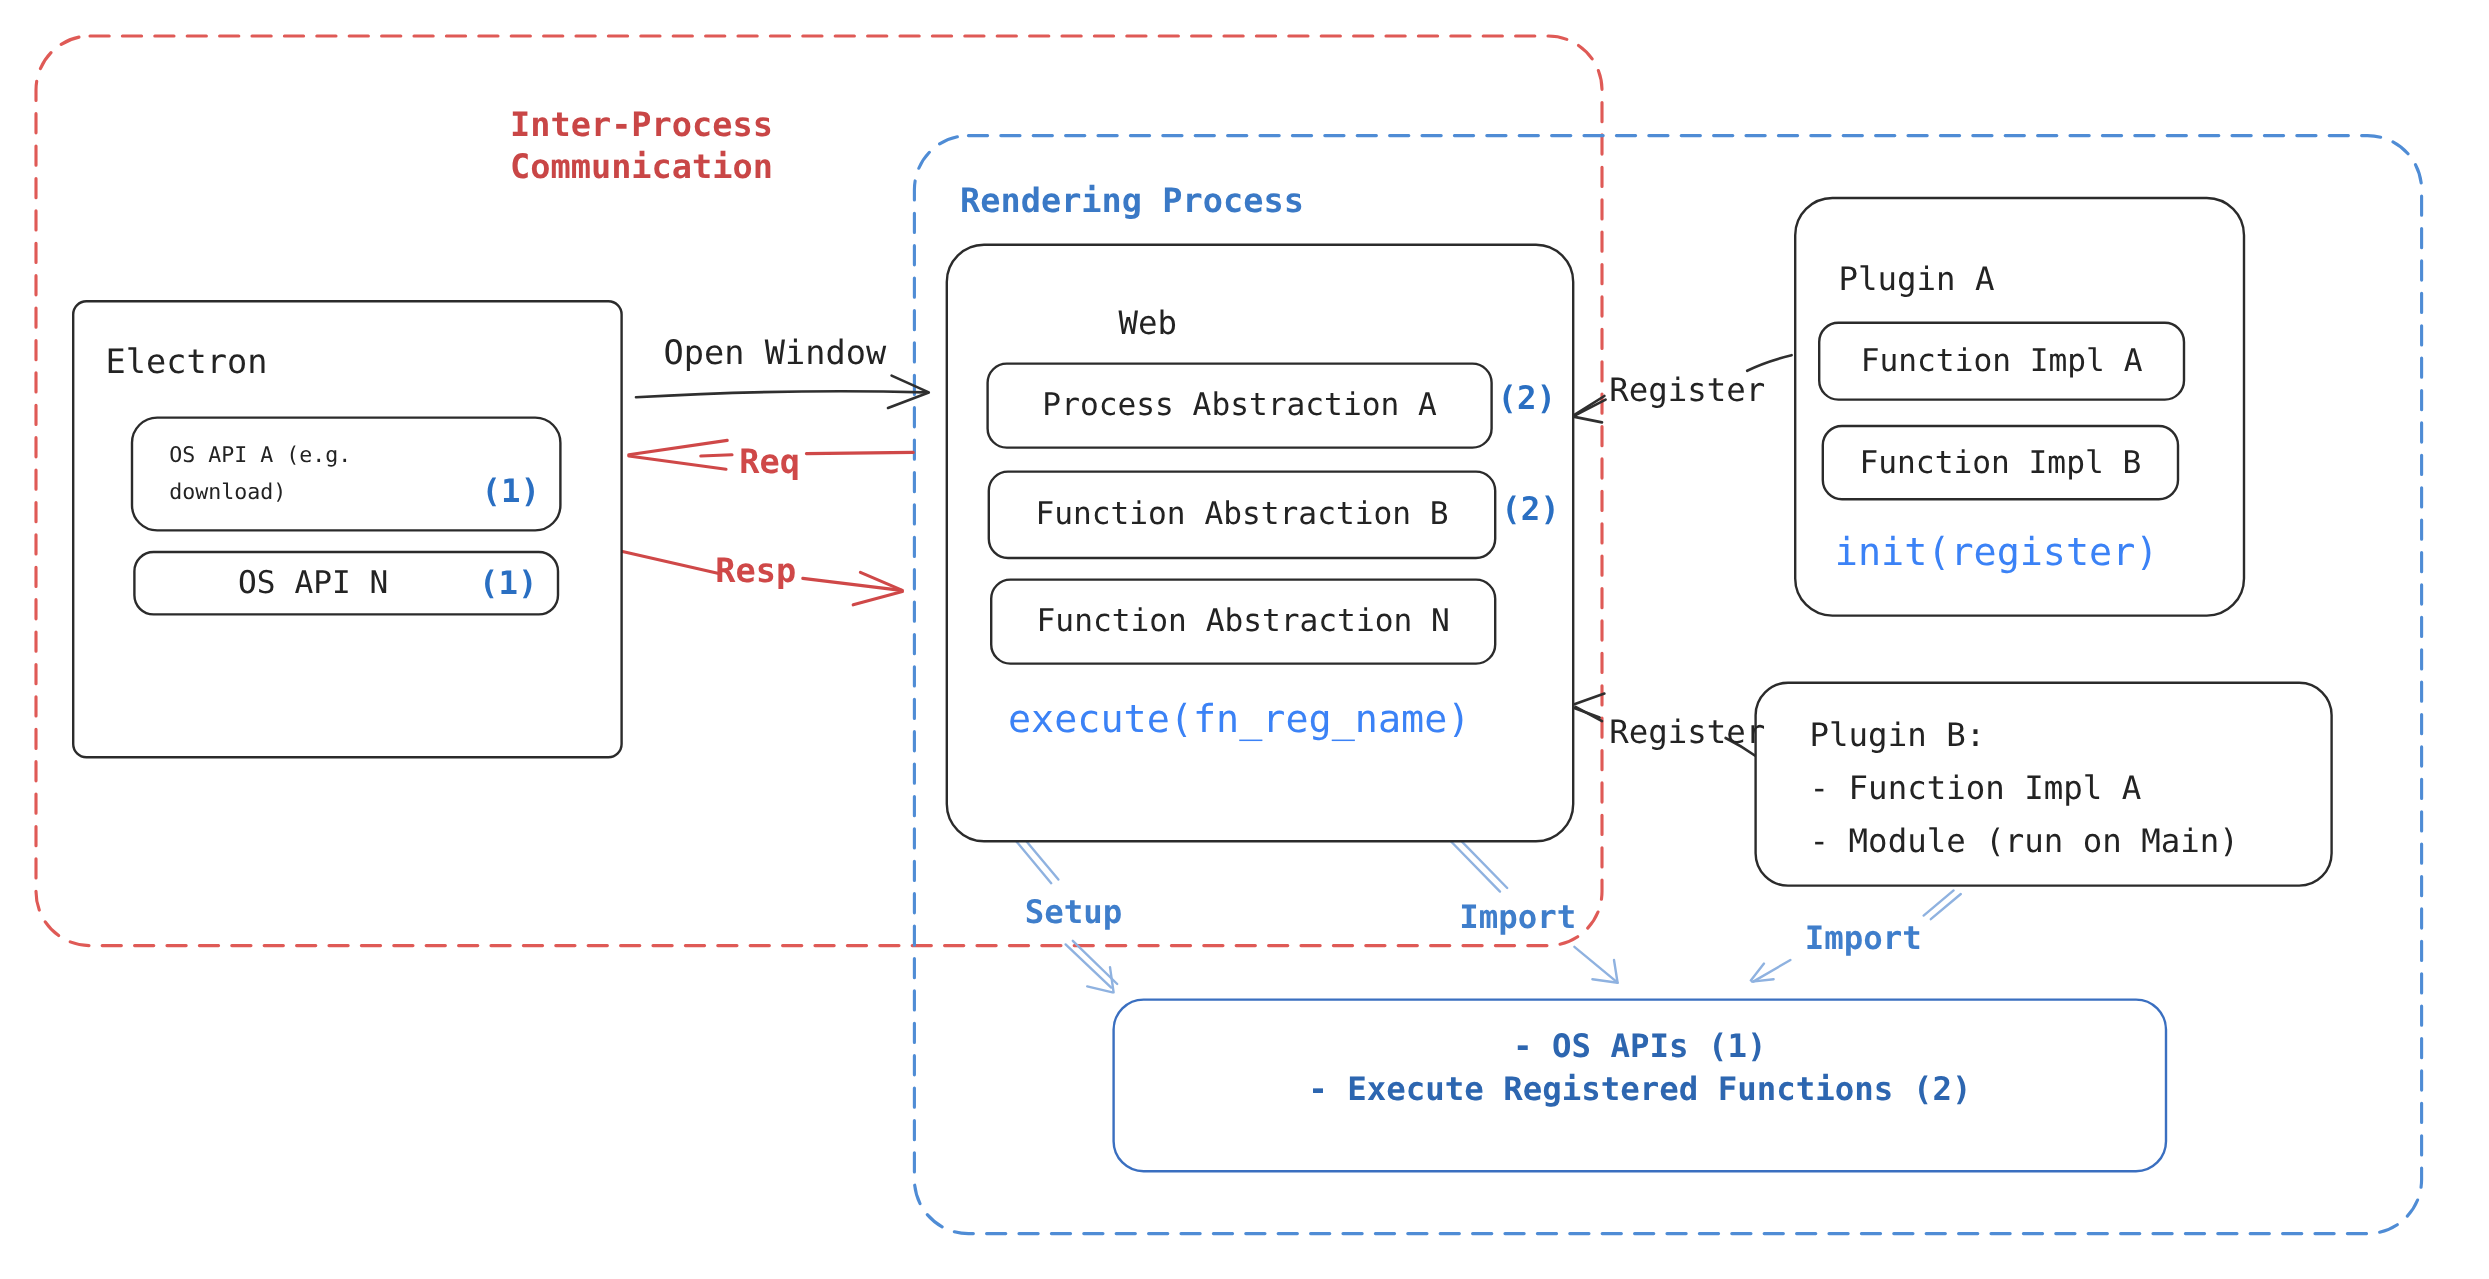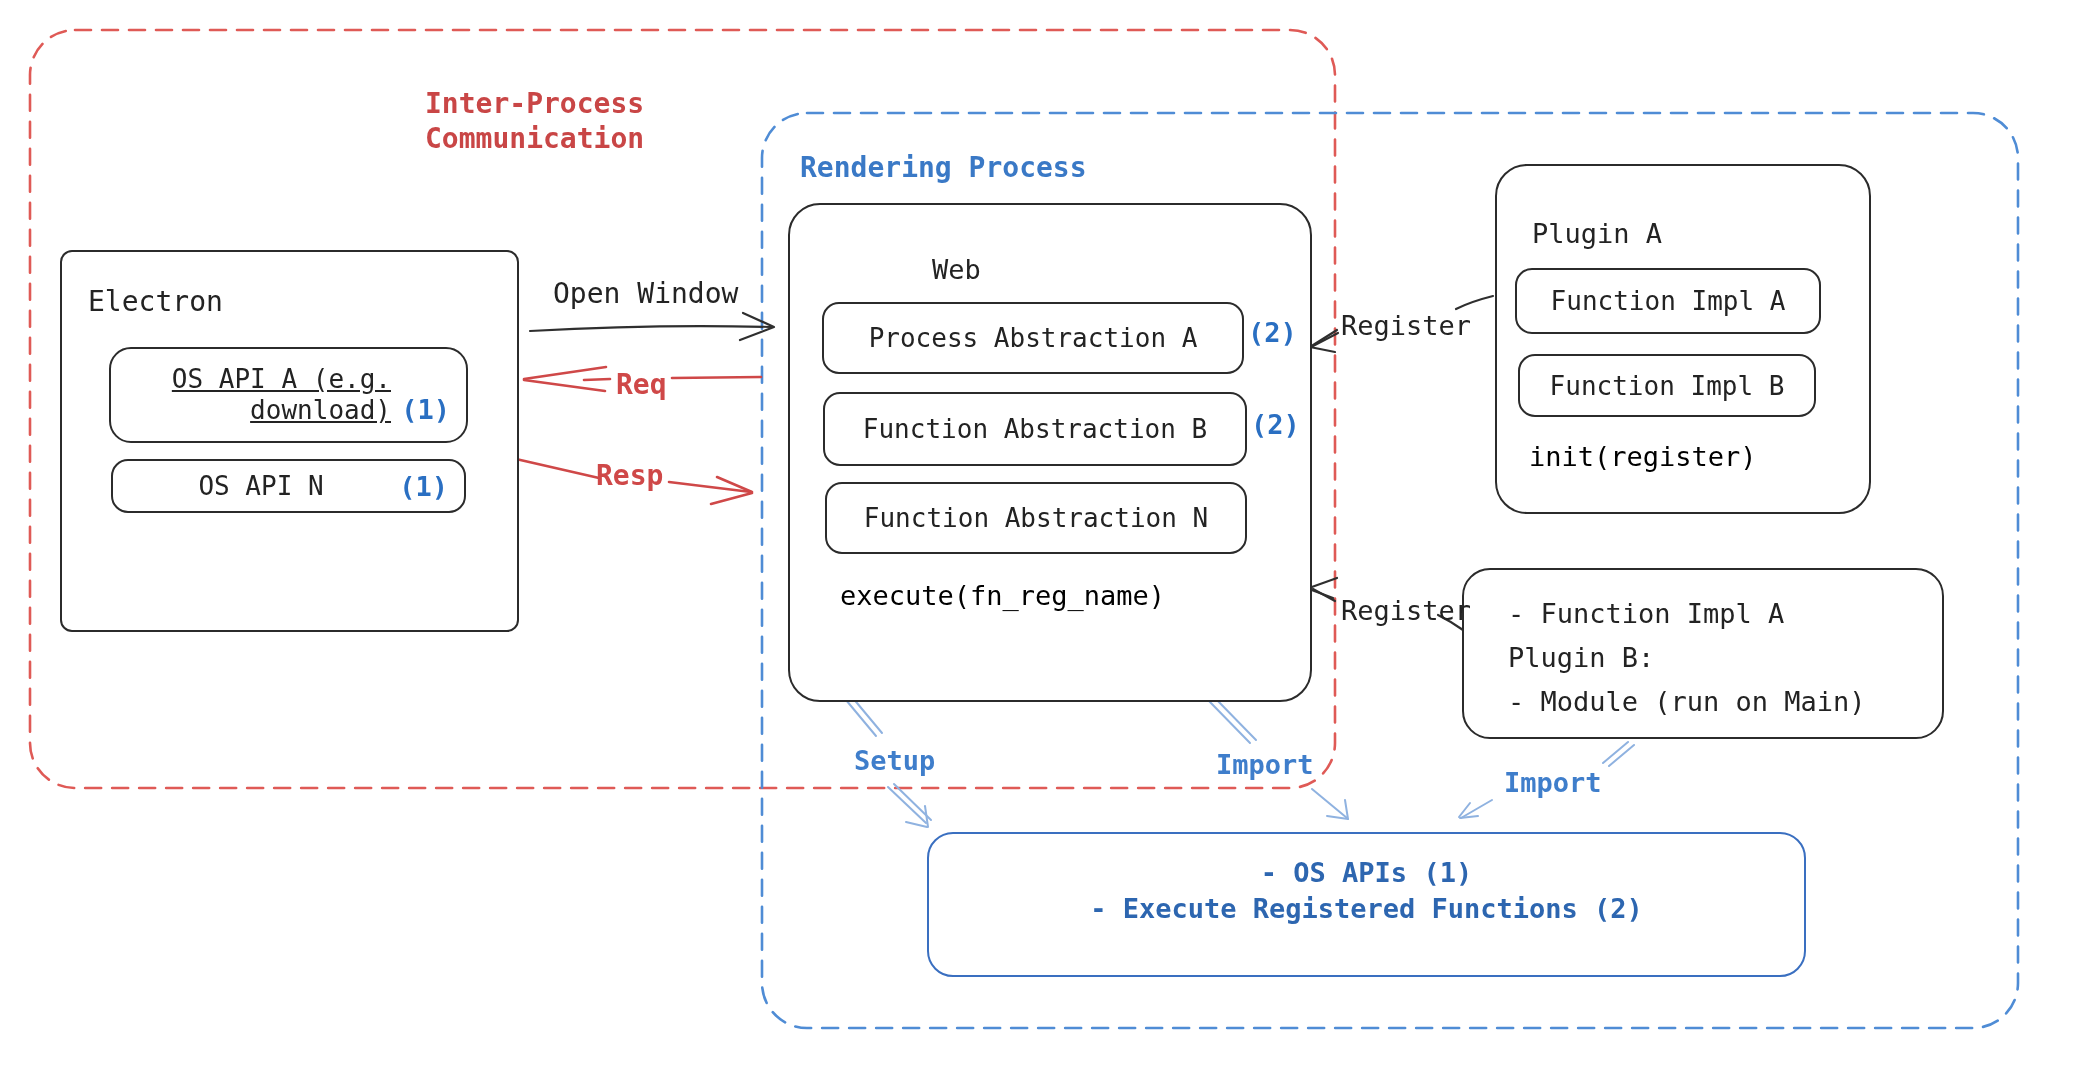--- a/index.html
+++ b/index.html
@@ -22,27 +22,27 @@
     display:flex;align-items:center;justify-content:center;font-size:26px;
   }
   .node-title{position:absolute;font-size:28px;color:#232323;white-space:nowrap;}
   .badge{position:absolute;font-size:27px;font-weight:bold;color:#2a6fc2;white-space:nowrap;}
   .container-label{position:absolute;font-size:28px;font-weight:bold;white-space:pre-line;line-height:35px;}
   .red-text{color:#c94646;}
   .blue-text{color:#3a79c6;}
   .arrow-label{position:absolute;font-size:28px;white-space:nowrap;}
   .arrow-label.red{color:#cf4848;font-weight:bold;}
   .arrow-label.blue{color:#3f7ecb;font-weight:bold;font-size:27px;}
-  .mono-note{position:absolute;font-size:27px;color:#000000;white-space:nowrap;}
+  .mono-note{position:absolute;font-size:32px;color:#3b82f6;white-space:nowrap;}
 
   
   #electron-box{left:60px;top:250px;width:455px;height:378px;border-radius:12px;}
   #electron-title{left:26px;top:33px;}
   #os-api-a{left:47px;top:95px;width:355px;height:92px;border-radius:22px;display:block;}
-  #os-api-a .wrap-text{display:block;padding:15px 75px 0 30px;text-align:right;line-height:31px;font-size:26px;text-decoration:underline;}
+  #os-api-a .wrap-text{display:block;padding:15px 75px 0 30px;text-align:left;line-height:31px;font-size:18px;}
   #os-api-a .badge{right:16px;top:45px;}
   #os-api-n{left:49px;top:207px;width:351px;height:50px;}
   #os-api-n .inner-text{padding-right:55px;}
   #os-api-n .badge{right:16px;top:10px;}
 
   
   #web-box{left:788px;top:203px;width:520px;height:495px;}
   #web-title{left:142px;top:49px;font-size:27px;}
   .fn-row{left:32px;width:418px;height:68px;}
   #fn-a{top:97px;}
@@ -176,22 +176,22 @@
       <span>Function Impl A</span>
     </div>
     <div class="subnode" id="impl-b">
       <span>Function Impl B</span>
     </div>
     <div class="mono-note" id="plugin-a-init">init(register)</div>
   </div>
 
   <div class="node" id="plugin-b-box">
     <div class="pb-pad"></div>
+    <div class="pb-line">Plugin B:</div>
     <div class="pb-line">- Function Impl A</div>
-    <div class="pb-line">Plugin B:</div>
     <div class="pb-line">- Module (run on Main)</div>
   </div>
 
   <div class="node" id="core-box">
     <div class="core-pad"></div>
     <div class="core-line">- OS APIs (1)</div>
     <div class="core-line">- Execute Registered Functions (2)</div>
   </div>
 
   <div class="arrow-label" style="left:553px;top:277px;">Open Window</div>

